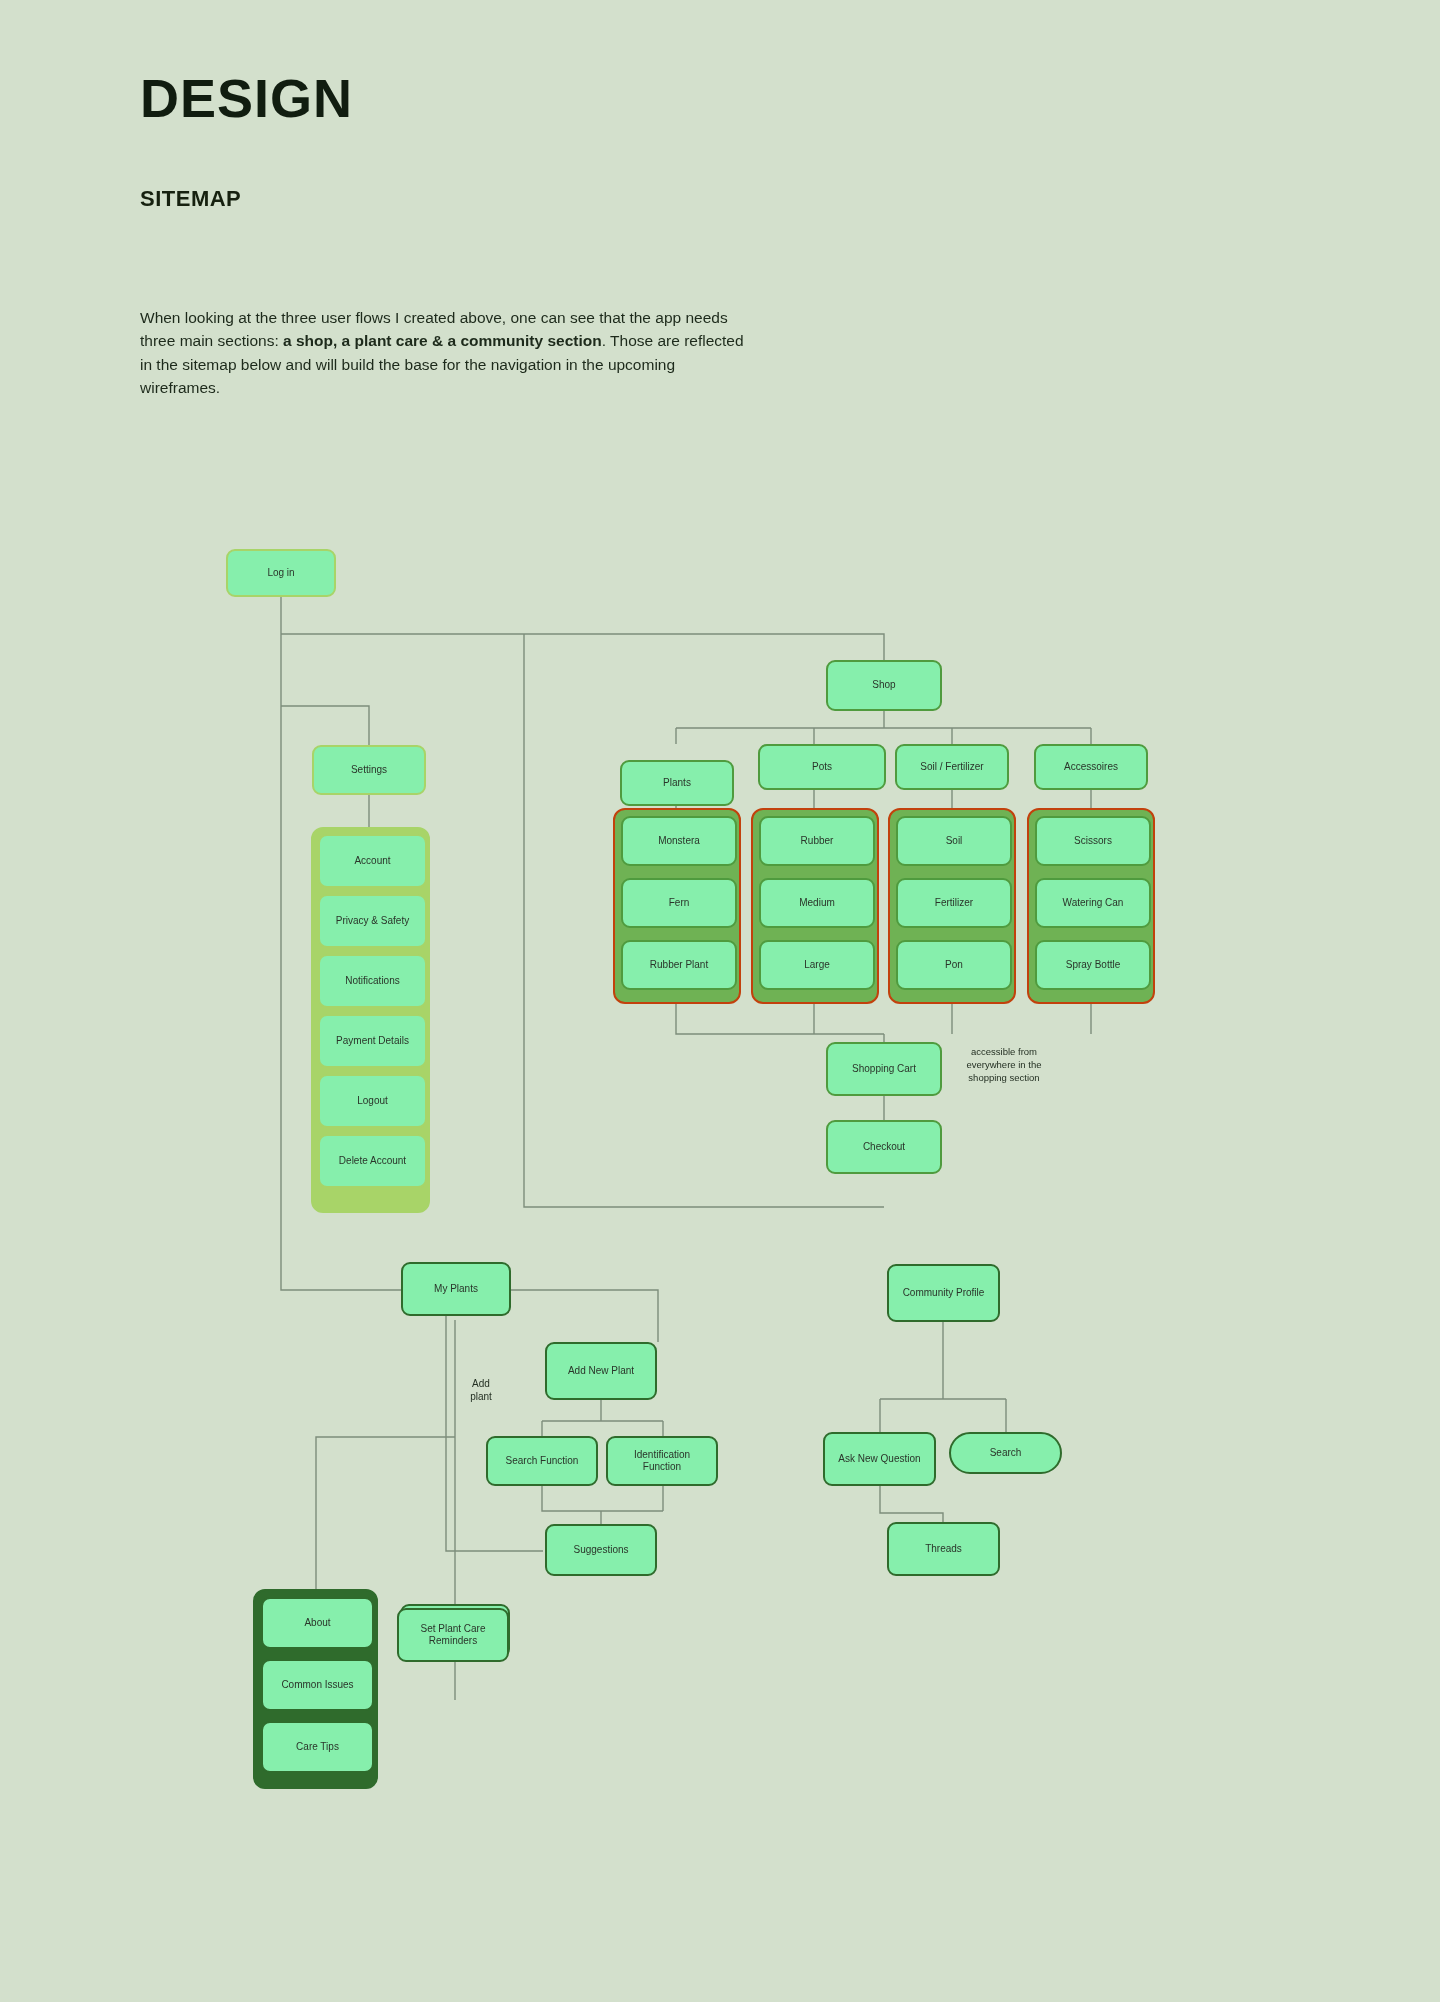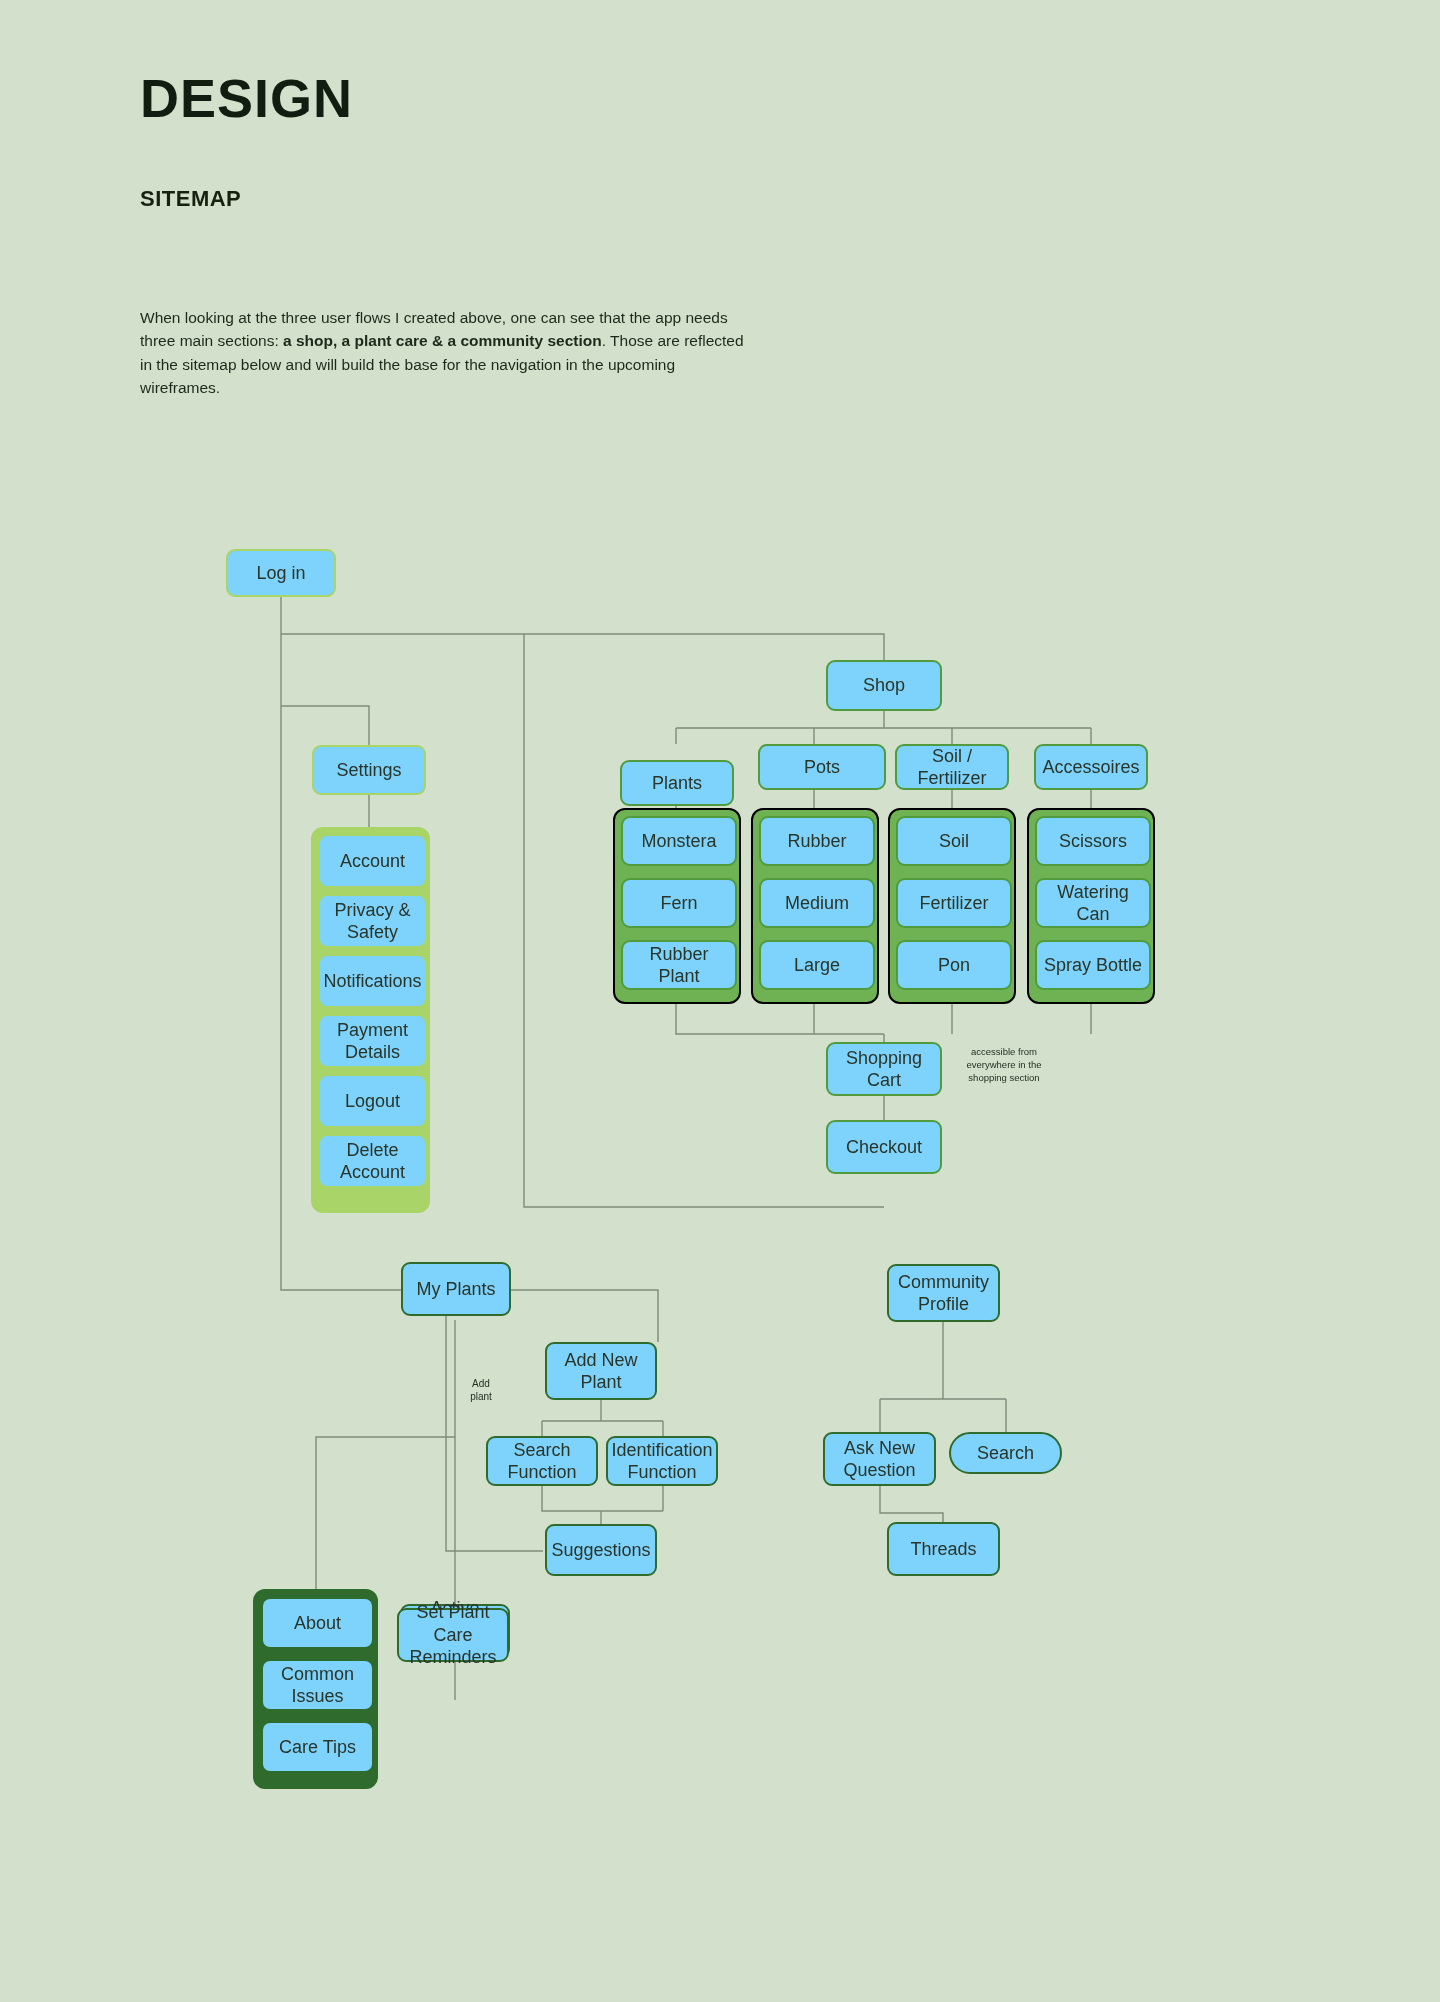--- a/index.html
+++ b/index.html
@@ -23,43 +23,43 @@
   .intro{
     position:absolute;left:140px;top:290px;width:615px;
     font-size:15.5px;line-height:1.52;color:#1d2a1b;
   }
   .intro b{font-weight:bold;}
 
   #wires{position:absolute;left:0;top:0;width:1440px;height:2002px;pointer-events:none;}
 
   .node{
     position:absolute;
-    background:#7dd3fc;
+    background:#86efac;
     border-radius:9px;
     display:flex;align-items:center;justify-content:center;
     text-align:center;
-    font-size:18px;
+    font-size:10px;
     line-height:1.25;
     color:#2a352a;
     box-sizing:border-box;
     padding:4px 6px;
     z-index:3;
   }
   .lvl-light{border:2.5px solid #a8d468;}
   .lvl-mid{border:2.5px solid #4f9b3e;}
   .lvl-dark{border:2.5px solid #2f6b2c;}
 
   .group{
     position:absolute;
     border-radius:12px;
     box-sizing:border-box;
     z-index:2;
   }
   .group-light{background:#a8d468;border:2px solid #a8d468;}
-  .group-mid{background:#6fb254;border:2px solid #000000;}
+  .group-mid{background:#6fb254;border:2px solid #c2410c;}
   .group-dark{background:#2f6b2c;border:2px solid #2f6b2c;}
   .group .node{position:absolute;}
 
   .annot{
     position:absolute;
     font-size:9.5px;line-height:1.35;
     color:#243023;text-align:center;
     z-index:4;
   }
   .edge-label{

